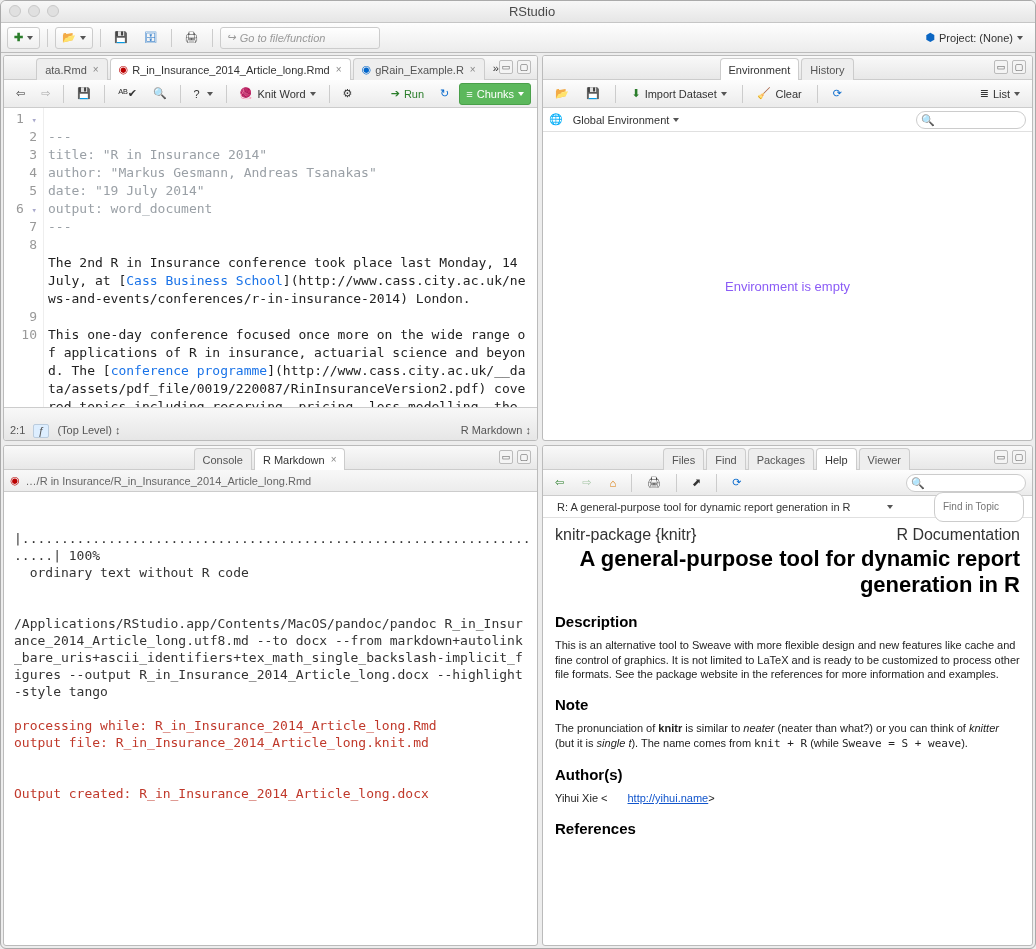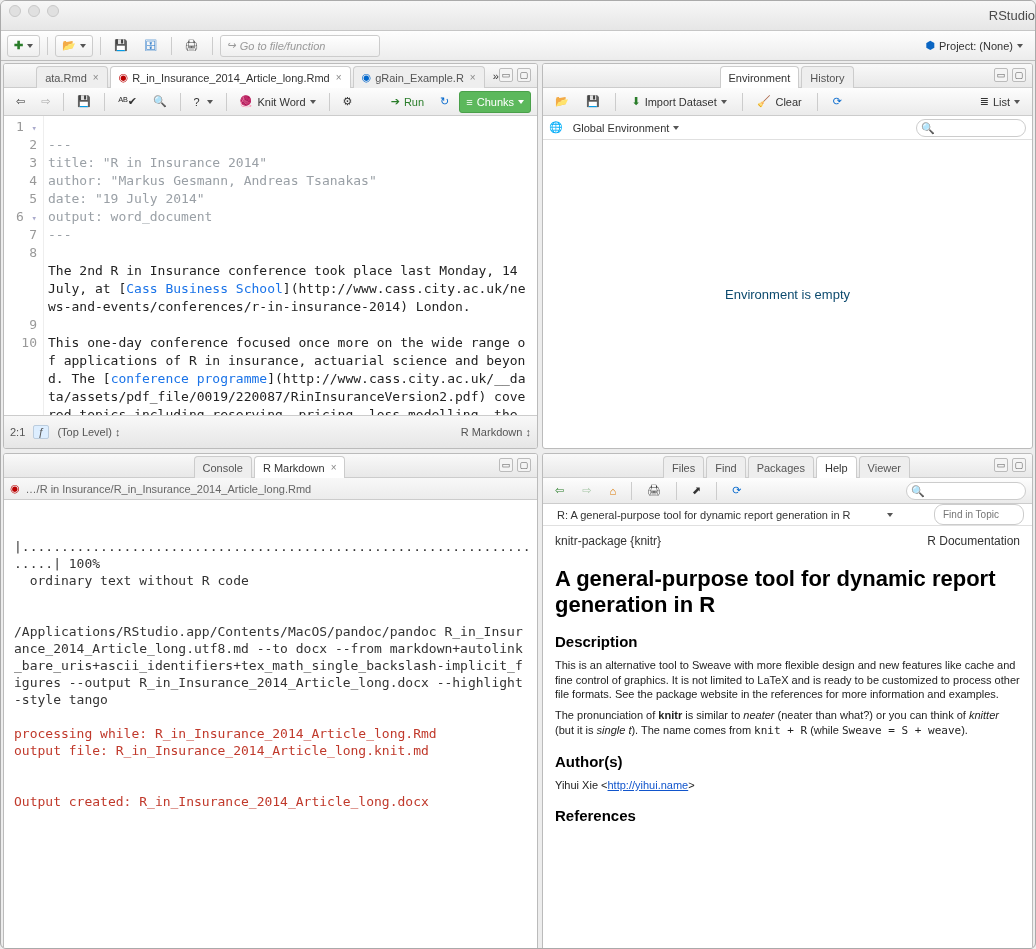--- a/index.html
+++ b/index.html
@@ -1,17 +1,17 @@
 <!DOCTYPE html>
 <html><head>
 <meta charset="utf-8">
 <style>
 * { box-sizing: border-box; margin: 0; padding: 0; }
 body { font-family: "Lucida Grande", "Helvetica Neue", Arial, sans-serif; font-size: 11px; background: #ededed; width: 1036px; height: 949px; overflow: hidden; border: 1px solid #aaa; border-radius: 6px; }
-.titlebar { height: 30px; background: linear-gradient(#f7f7f7,#e6e6e6); border-bottom: 1px solid #c6c6c6; display:flex; align-items:center; justify-content:flex-end; position:relative;padding-left:28px; }
+.titlebar { height: 22px; background: linear-gradient(#f7f7f7,#e6e6e6); border-bottom: 1px solid #c6c6c6; display:flex; align-items:center; justify-content:center; position:relative;padding-left:28px; }
 .traffic { position:absolute; left:8px; top:4px; display:flex; gap:7px; }
 .tlight { width:12px; height:12px; border-radius:50%; background:#e0e0e0; border:1px solid #c8c8c8; }
 .titlebar-title { color:#4a4a4a; font-size:13px; }
 .menubar { height:30px; background:linear-gradient(#fefefe,#ececec); border-bottom:1px solid #bbb; display:flex; align-items:center; padding:0 6px; gap:4px; }
 .btn { height:22px; background:linear-gradient(#fff,#efefef); border:1px solid #ccc; border-radius:3px; padding:0 6px; display:flex; align-items:center; gap:4px; font-size:11px; color:#333; cursor:pointer; }
 .btn-flat { height:22px; padding:0 6px; display:flex; align-items:center; gap:4px; cursor:pointer; color:#333; }
 .sep { width:1px; height:18px; background:#ccc; margin:0 3px; }
 .icon { display:inline-flex; align-items:center; justify-content:center; }
 .caret { width:0;height:0;border-left:3px solid transparent;border-right:3px solid transparent;border-top:4px solid #555; }
 .spacer { flex:1; }
@@ -24,40 +24,40 @@
 .tabbar .wincontrols { position:absolute; right:6px; top:4px; display:flex; gap:4px; }
 .winbtn { width:14px; height:14px; border:1px solid #bbb; background:#f4f4f4; border-radius:2px; cursor:pointer; display:flex; align-items:center; justify-content:center; font-size:9px; color:#555;}
 .toolbar { height:28px; background:linear-gradient(#fdfdfd,#ebebeb); border-bottom:1px solid #ccc; display:flex; align-items:center; padding:0 6px; gap:4px; }
 .editor { display:flex; flex:1; overflow:hidden; font-family:"Monaco","Menlo",monospace; font-size:13px; line-height:18px; }
 .gutter { width:40px; background:#fff; border-right:1px solid #eee; text-align:right; padding:2px 6px 0 0; color:#999; user-select:none; }
 .gutter .ln { height:18px; }
 .gutter .fold { color:#aac; font-size:9px; }
 .code { flex:1; padding:2px 4px 0 4px; color:#222; white-space:pre-wrap; word-break:break-all; overflow:hidden; }
 .code .frontmatter { color:#9aa0a6; }
 .code .link { color:#1a73e8; }
-.statusbar { height:20px; background:linear-gradient(#f8f8f8,#e6e6e6); border-top:1px solid #ccc; display:flex; align-items:center; padding:16px 6px; font-size:11px; color:#555; gap:8px; }
+.statusbar { height:20px; background:linear-gradient(#f8f8f8,#e6e6e6); border-top:1px solid #ccc; display:flex; align-items:flex-start; padding:16px 6px; font-size:11px; color:#555; gap:8px; }
 .statusbar .right { margin-left:auto; display:flex; gap:8px; align-items:center; }
 .pathbar { height:22px; background:linear-gradient(#f8f8f8,#ececec); border-bottom:1px solid #ccc; display:flex; align-items:center; padding:0 6px; color:#666; gap:6px; }
 .console-body { flex:1; font-family:"Monaco","Menlo",monospace; font-size:13px; line-height:17px; padding:4px 10px; white-space:pre-wrap; word-break:break-all; overflow:hidden; }
 .console-body .msg-info { color:#333; }
 .console-body .msg-red { color:#c0392b; }
 .env-toolbar { height:28px; background:linear-gradient(#fdfdfd,#ebebeb); border-bottom:1px solid #ccc; display:flex; align-items:center; padding:0 6px; gap:6px; }
 .env-sub { height:24px; background:#fff; border-bottom:1px solid #e0e0e0; display:flex; align-items:center; padding:0 6px; gap:4px; }
 .search { margin-left:auto; height:18px; border:1px solid #ccc; border-radius:9px; padding:0 18px 0 8px; width:110px; background:#fff; position:relative; }
 .search .mag { position:absolute; left:4px; top:2px; color:#888; }
-.env-body { flex:1; display:flex; align-items:center; justify-content:center; color:#0c4a6e; font-size:13px; }
+.env-body { flex:1; display:flex; align-items:center; justify-content:center; color:#8b5cf6; font-size:13px; }
 .help-subtoolbar { height:26px; background:linear-gradient(#fdfdfd,#ebebeb); border-bottom:1px solid #ccc; display:flex; align-items:center; padding:0 6px; gap:6px; }
 .breadcrumb { height:22px; display:flex; align-items:center; padding:0 8px; gap:8px; border-bottom:1px solid #e0e0e0; color:#333; }
-.findbox { margin-left:auto; border:1px solid #ccc; border-radius:9px; height:21px; padding:0 8px; color:#888; background:#fff; }
+.findbox { margin-left:auto; border:1px solid #ccc; border-radius:9px; height:30px; padding:0 8px; color:#888; background:#fff; }
 .help-body { flex:1; padding:8px 12px; overflow:hidden; font-family:Arial,Helvetica,sans-serif; }
-.help-body .topline { display:flex; justify-content:space-between; font-size:12px; color:#333; margin-bottom:18px; }
-.help-body h1 { font-size:22px; font-weight:bold; margin-bottom:14px; line-height:1.2;}
+.help-body .topline { display:flex; justify-content:space-between; font-size:16px; color:#333; margin-bottom:2px; }
+.help-body h1 { font-size:22px; font-weight:bold; margin-bottom:14px; line-height:1.2;text-align:right;}
 .help-body h2 { font-size:15px; font-weight:bold; margin:14px 0 8px; }
 .help-body p { font-size:11px; color:#222; margin-bottom:6px; line-height:1.35; }
-.help-body a { color:#1155cc; text-decoration:underline; }
+.help-body a { color:#1155cc; text-decoration:underline;margin-left:20px; }
 .runbtn { color:#2a7d2a; }
 .green-plus { color:#2a7d2a; font-weight:bold; }
 .blue { color:#0b66c3; }
 .orange { color:#d98200; }
 </style>
 </head>
 <body>
 
 <div class="titlebar">
   <div class="traffic">
@@ -322,20 +322,21 @@
       <input class="findbox" style="width: 90px; font-size: 10px;" placeholder="Find in Topic">
     </div>
     <div class="help-body">
       <div class="topline">
         <span>knitr-package {knitr}</span>
         <span>R Documentation</span>
       </div>
       <h1>A general-purpose tool for dynamic report generation in R</h1>
       <h2>Description</h2>
       <p>This is an alternative tool to Sweave with more flexible design and new features like cache and fine control of graphics. It is not limited to LaTeX and is ready to be customized to process other file formats. See the package website in the references for more information and examples.</p>
+      <h2>Note</h2>
       <p>
         <span>The pronunciation of </span><b>knitr</b><span> is similar to </span><i>neater</i><span> (neater than what?) or you can think of </span><i>knitter</i><span> (but it is </span><i>single t</i><span>). The name comes from </span><code>knit + R</code><span> (while </span><code>Sweave = S + weave</code><span>).</span>
       </p>
       <h2>Author(s)</h2>
       <p>
         <span>Yihui Xie &lt;</span><a href="#">http://yihui.name</a><span>&gt;</span>
       </p>
       <h2>References</h2>
     </div>
   </div>

